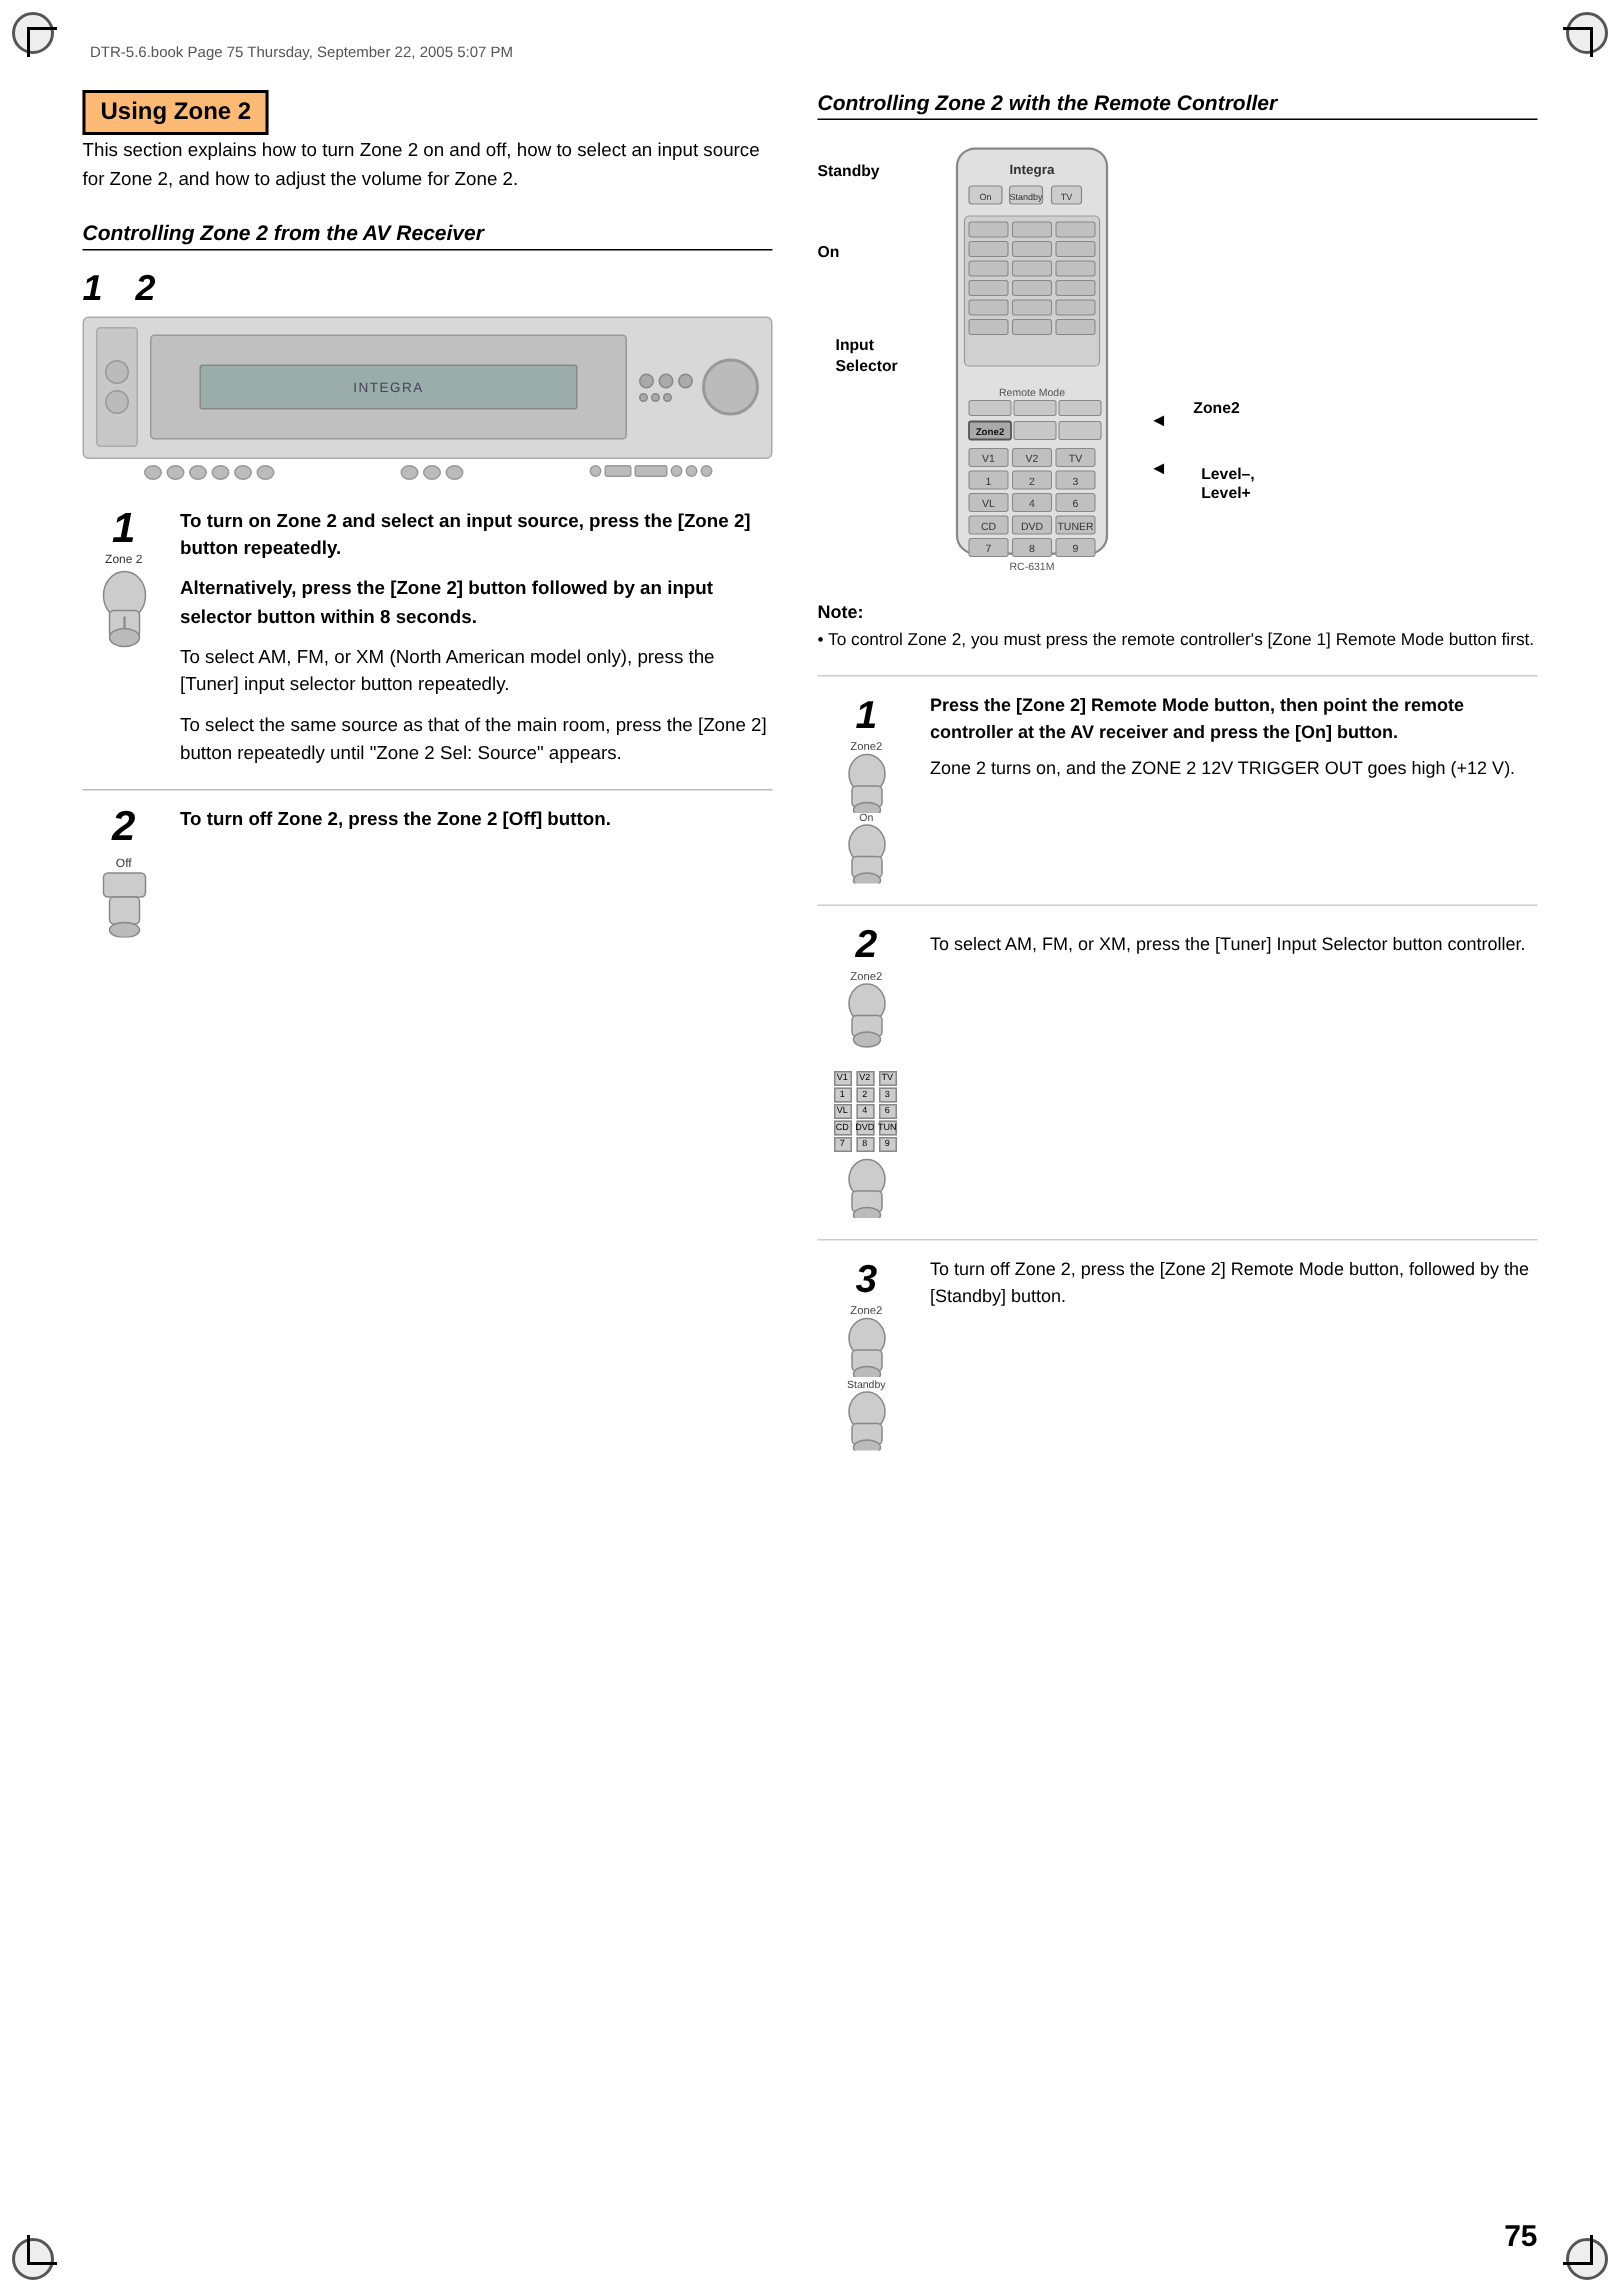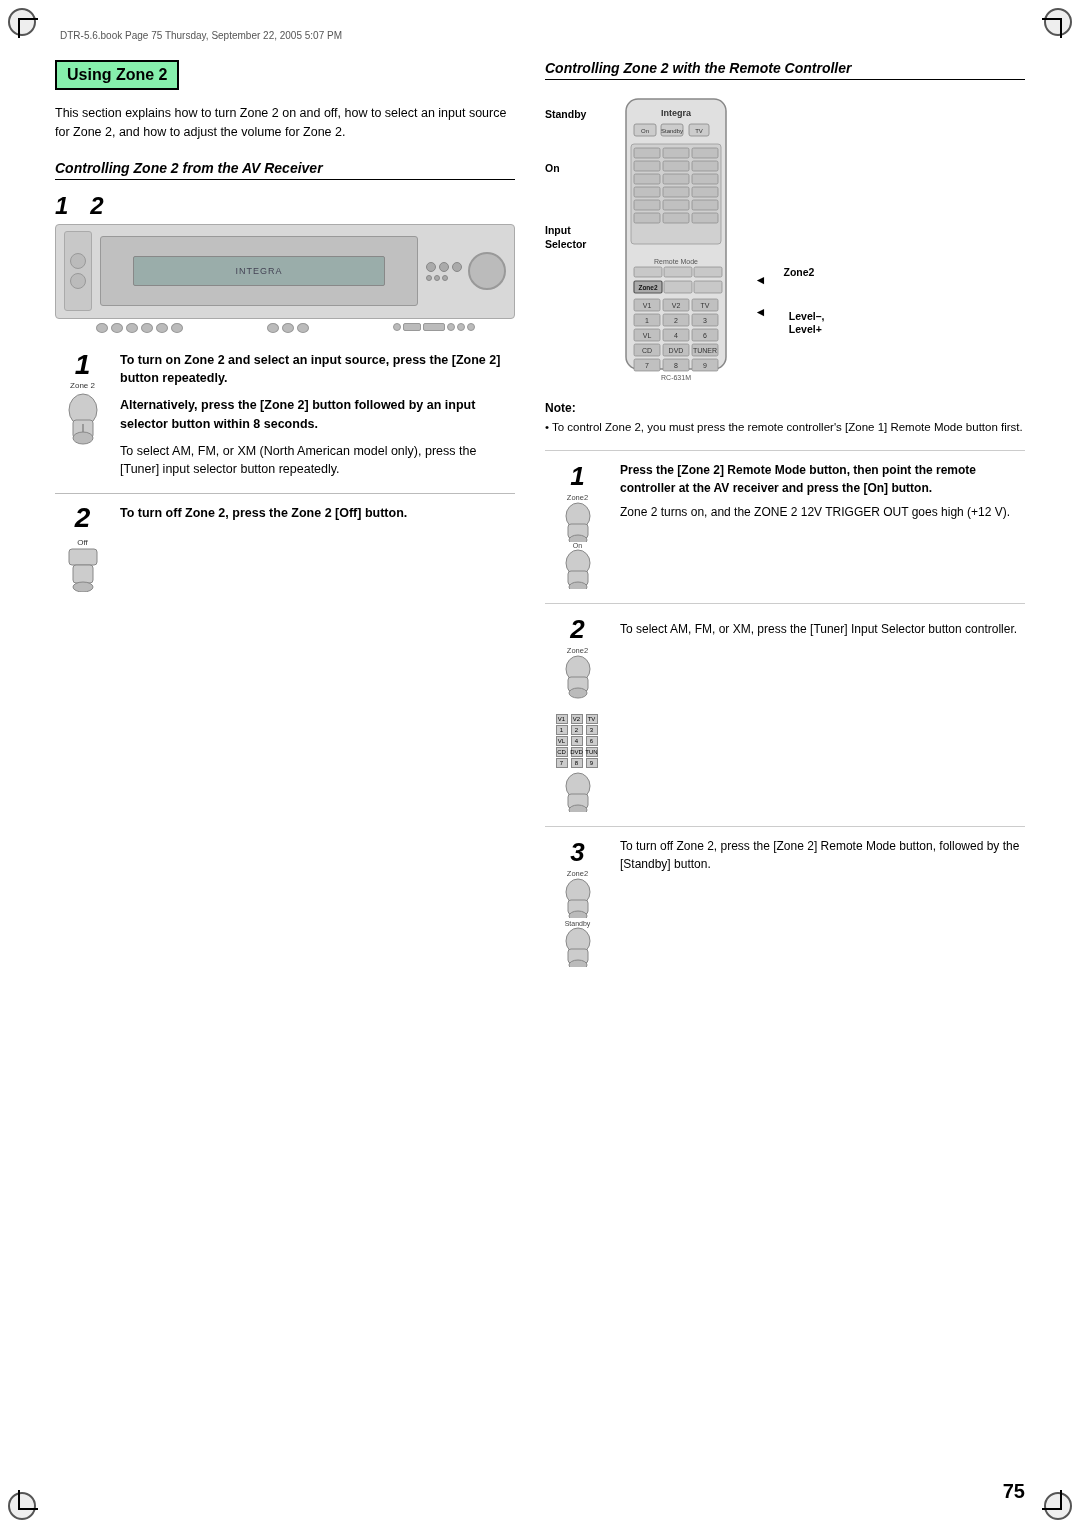--- a/index.html
+++ b/index.html
@@ -99,26 +99,26 @@
       font-weight: bold;
       font-style: italic;
       border-bottom: 1px solid #000;
       margin-bottom: 12px;
       padding-bottom: 3px;
     }
 
     
     .using-zone-box {
       border: 2px solid #000;
-      background: #86efac;
+      background: #fdba74;
       padding: 4px 10px;
       display: inline-block;
       font-size: 16px;
       font-weight: bold;
-      margin-bottom: 14px;
+      margin-bottom: 1px;
     }
 
     .intro-text {
       font-size: 12.5px;
       line-height: 1.5;
       margin-bottom: 18px;
     }
 
     
     .step-block {
@@ -305,20 +305,21 @@
             <rect x="12" y="30" width="20" height="18" rx="3" fill="#ccc" stroke="#888" stroke-width="1"></rect>
             <ellipse cx="22" cy="48" rx="10" ry="6" fill="#bbb" stroke="#888" stroke-width="1"></ellipse>
 
             <line x1="22" y1="34" x2="22" y2="42" stroke="#888" stroke-width="1.5"></line>
           </svg>
         </div>
         <div class="step-content">
           <p class="step-bold">To turn on Zone 2 and select an input source, press the [Zone 2] button repeatedly.</p>
           <p class="step-bold step-extra">Alternatively, press the [Zone 2] button followed by an input selector button within 8 seconds.</p>
           <p class="step-extra">To select AM, FM, or XM (North American model only), press the [Tuner] input selector button repeatedly.</p>
+          <p class="step-extra">To select the same source as that of the main room, press the [Zone 2] button repeatedly until "Zone 2 Sel: Source" appears.</p>
         </div>
       </div>
 
       
       <div class="step-block" style="border-top:1px solid #bbb; padding-top:10px;">
         <div class="step-icon">
           <div class="step-num">2</div>
           <div style="font-size:8px;color:#333;margin-top:6px;">Off</div>
           <svg width="44" height="45" viewBox="0 0 44 45">
             <rect x="8" y="2" width="28" height="16" rx="3" fill="#ccc" stroke="#888" stroke-width="1"></rect>
@@ -335,21 +336,21 @@
 
     <div class="col-right">
 
       <div class="remote-section-title">Controlling Zone 2 with the Remote Controller</div>
 
       <div style="position:relative; margin-bottom:14px; display:flex; justify-content:flex-start; gap:10px;">
 
         <div style="display:flex;flex-direction:column;gap:0px;justify-content:flex-start;padding-top:14px;">
           <div style="font-size:10.5px;font-weight:bold;margin-bottom:42px;">Standby</div>
           <div style="font-size:10.5px;font-weight:bold;margin-bottom:50px;">On</div>
-          <div style="font-size:10.5px;font-weight:bold;line-height:1.3;">Input<br>Selector</div>
+          <div style="font-size:10.5px;font-weight:bold;line-height:1.3;margin-left:12px;">Input<br>Selector</div>
         </div>
 
         <div style="position:relative;">
           <svg width="160" height="290" viewBox="0 0 160 290" xmlns="http://www.w3.org/2000/svg">
 
             <rect x="30" y="5" width="100" height="270" rx="12" fill="#e0e0e0" stroke="#888" stroke-width="1.5"></rect>
 
             <text x="80" y="22" text-anchor="middle" font-size="9" font-weight="bold" fill="#333">Integra</text>
 
             <rect x="38" y="30" width="22" height="12" rx="2" fill="#ccc" stroke="#888" stroke-width="0.8"></rect>

